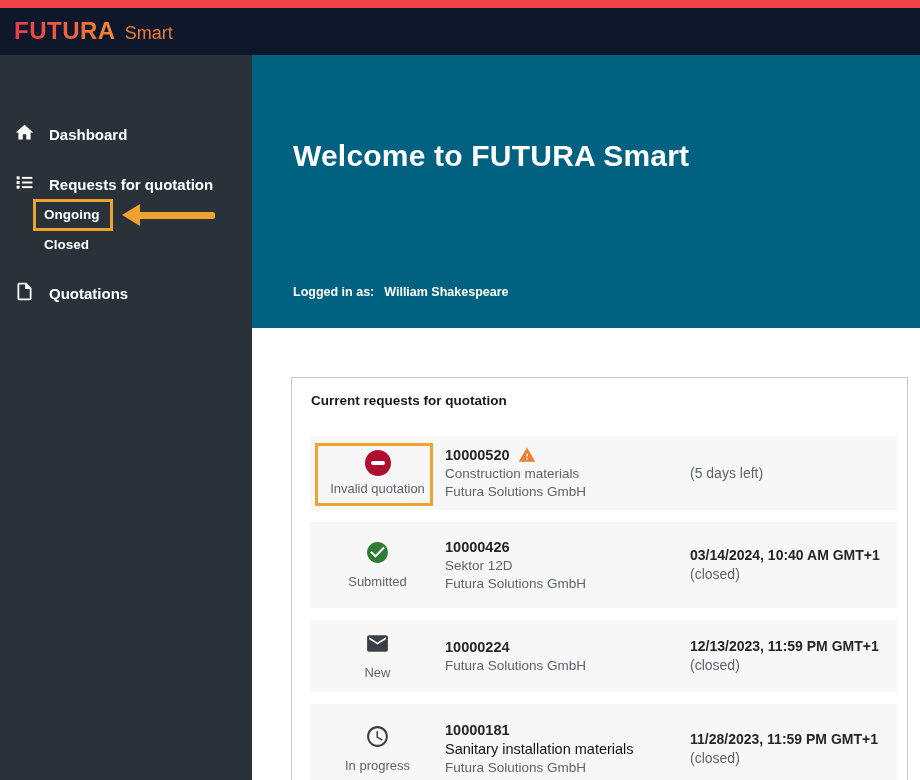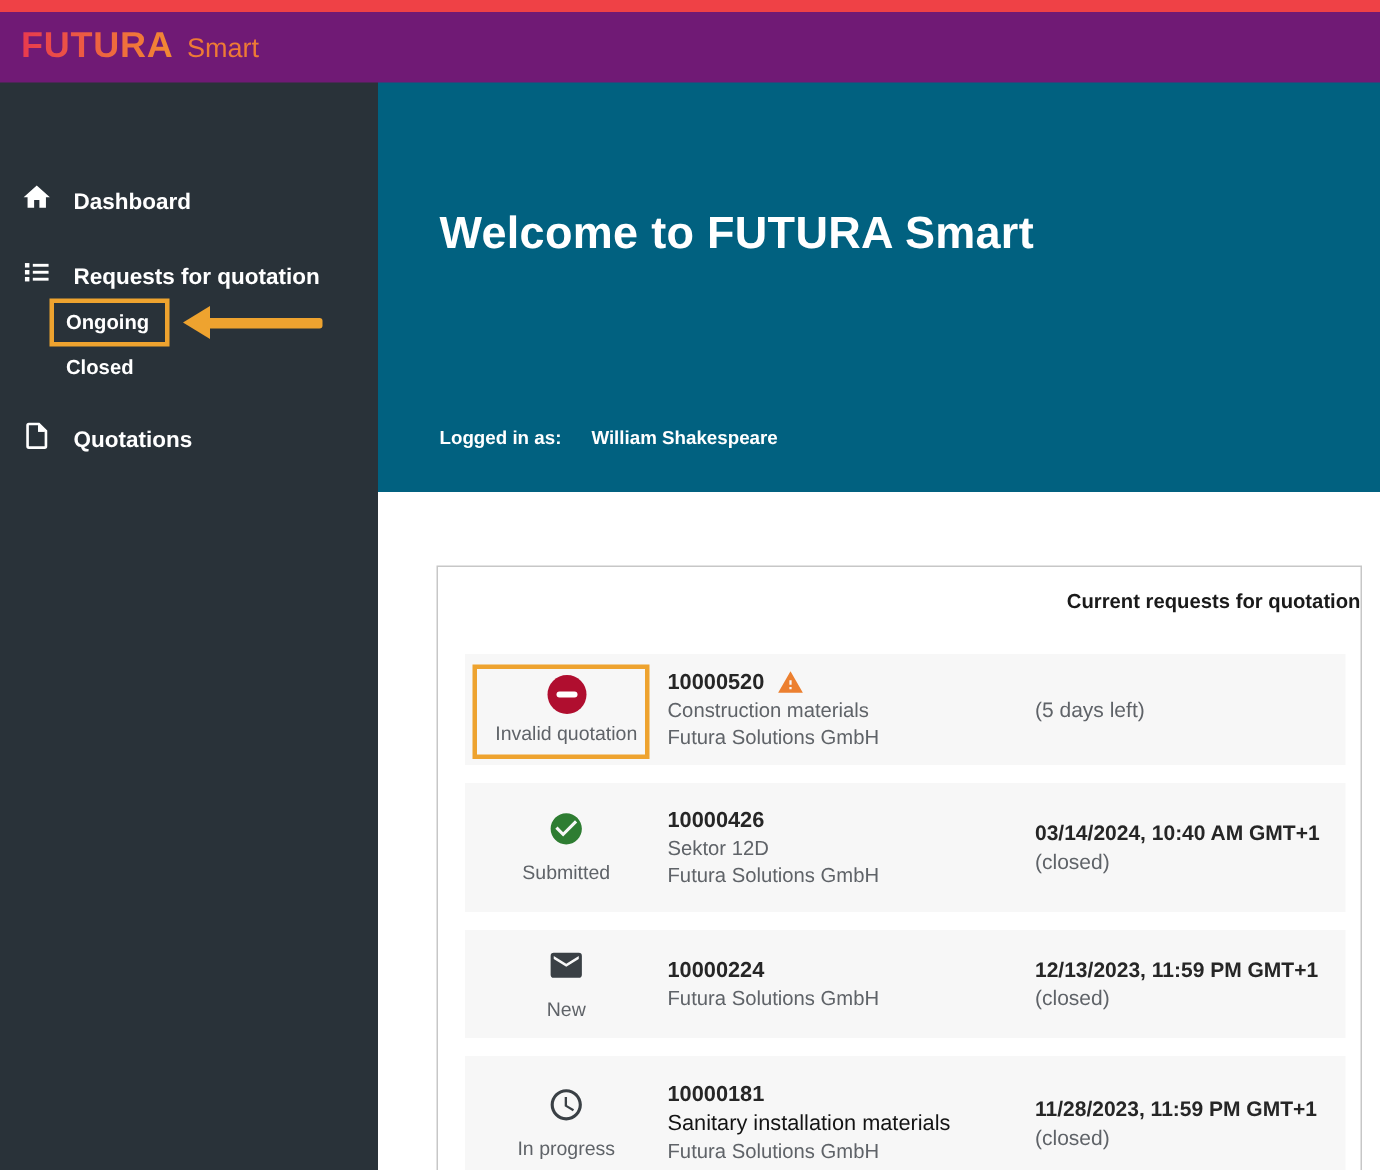--- a/index.html
+++ b/index.html
@@ -3,21 +3,21 @@
 <meta charset="utf-8">
 <style>
   html,body{margin:0;padding:0;}
   body{
     width:920px;height:780px;overflow:hidden;position:relative;
     background:#ffffff;font-family:"Liberation Sans",sans-serif;
     -webkit-font-smoothing:antialiased;
   }
   
   .top-strip{position:absolute;left:0;top:0;width:100%;height:8px;background:#ef4146;}
-  .header{position:absolute;left:0;top:8px;width:100%;height:60px;background:#701a75;}
+  .header{position:absolute;left:0;top:8px;width:100%;height:60px;background:#0f172a;}
   .logo{position:absolute;left:14px;top:9px;display:flex;align-items:baseline;gap:9px;}
   .logo .brand{
     font-size:24px;font-weight:bold;letter-spacing:.5px;color:#ee5540;
     background:linear-gradient(90deg,#e93a4e 0%,#f28a33 100%);
     -webkit-background-clip:text;background-clip:text;-webkit-text-fill-color:transparent;
   }
   .logo .suffix{font-size:18px;font-weight:500;color:#ee7a35;}
   
   .sidebar{position:absolute;left:0;top:55px;width:252px;height:725px;background:#293239;}
   .nav-item{position:absolute;left:0;width:252px;height:36px;display:flex;align-items:center;gap:14px;padding-left:14px;box-sizing:border-box;cursor:pointer;}
@@ -31,24 +31,24 @@
   .sub-closed{left:44px;top:182px;text-align:right;}
   
   .hl-box-ongoing{position:absolute;left:33px;top:144px;width:74px;height:26px;border:3px solid #eea32f;pointer-events:none;}
   
   .ann-arrow{position:absolute;left:122px;top:149px;width:93px;height:22px;pointer-events:none;}
   .ann-arrow .shaft{position:absolute;left:16px;top:8px;width:77px;height:7px;background:#eea32f;border-radius:2px;}
   .ann-arrow .head{position:absolute;left:0;top:0;width:0;height:0;border-top:11px solid transparent;border-bottom:11px solid transparent;border-right:18px solid #eea32f;}
   
   .banner{position:absolute;left:252px;top:55px;width:668px;height:273px;background:#016180;}
   .banner-title{position:absolute;left:41px;top:84px;color:#ffffff;font-size:30px;font-weight:bold;letter-spacing:.2px;}
-  .logged-line{position:absolute;left:41px;top:230px;color:#ffffff;font-size:12.5px;font-weight:bold;display:flex;gap:20px;}
+  .logged-line{position:absolute;left:41px;top:230px;color:#ffffff;font-size:12.5px;font-weight:bold;display:flex;gap:10px;}
   
   .card{position:absolute;left:291px;top:377px;width:615px;height:480px;background:#ffffff;border:1px solid #c7c7c7;box-sizing:content-box;}
-  .card-title{margin:15px 0 0 19px;font-size:13.5px;font-weight:bold;color:#1a1a1a;text-align:right;}
+  .card-title{margin:15px 0 0 19px;font-size:13.5px;font-weight:bold;color:#1a1a1a;}
   .rows{margin-top:28px;}
   .req-row{
     position:relative;display:grid;grid-template-columns:135px 1fr 207px;align-items:center;
     background:#f7f7f7;margin:0 10px 12px 18px;cursor:pointer;box-sizing:border-box;padding:8px 0;
   }
   .row-1{min-height:74px;} .row-2{min-height:86px;} .row-3{min-height:72px;} .row-4{min-height:90px;}
   .status-cell{text-align:center;color:#5f6368;font-size:13px;line-height:17px;}
   .status-cell .sicon{display:block;margin:0 auto 4px auto;}
   .main-cell{padding-right:12px;}
   .req-number-line{display:flex;align-items:center;gap:8px;}

